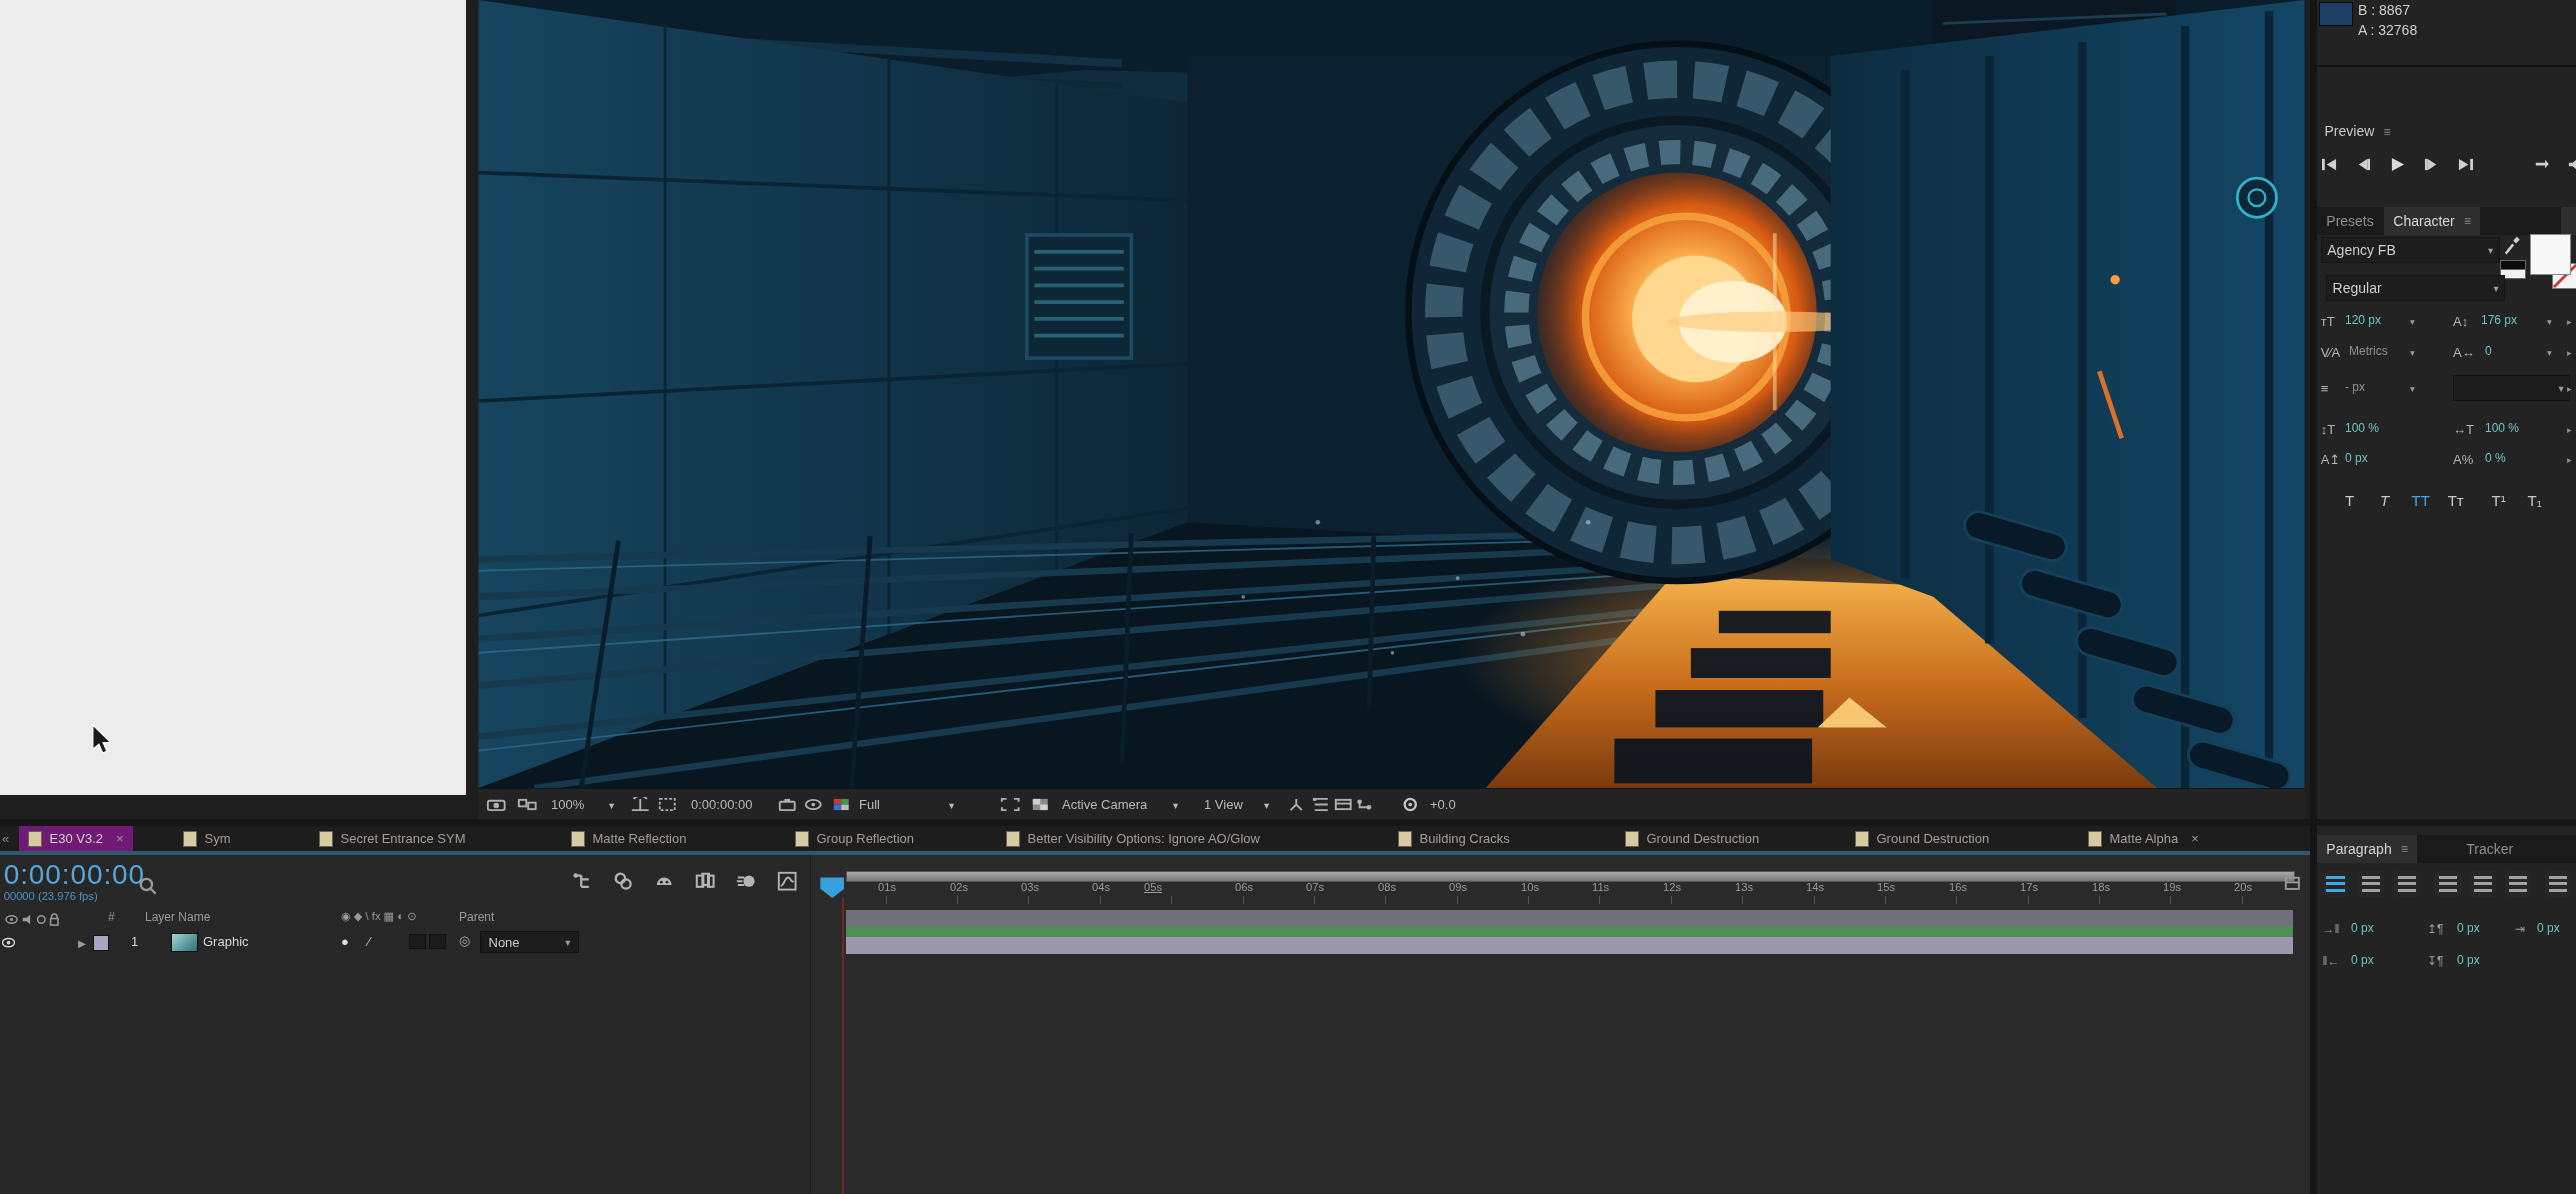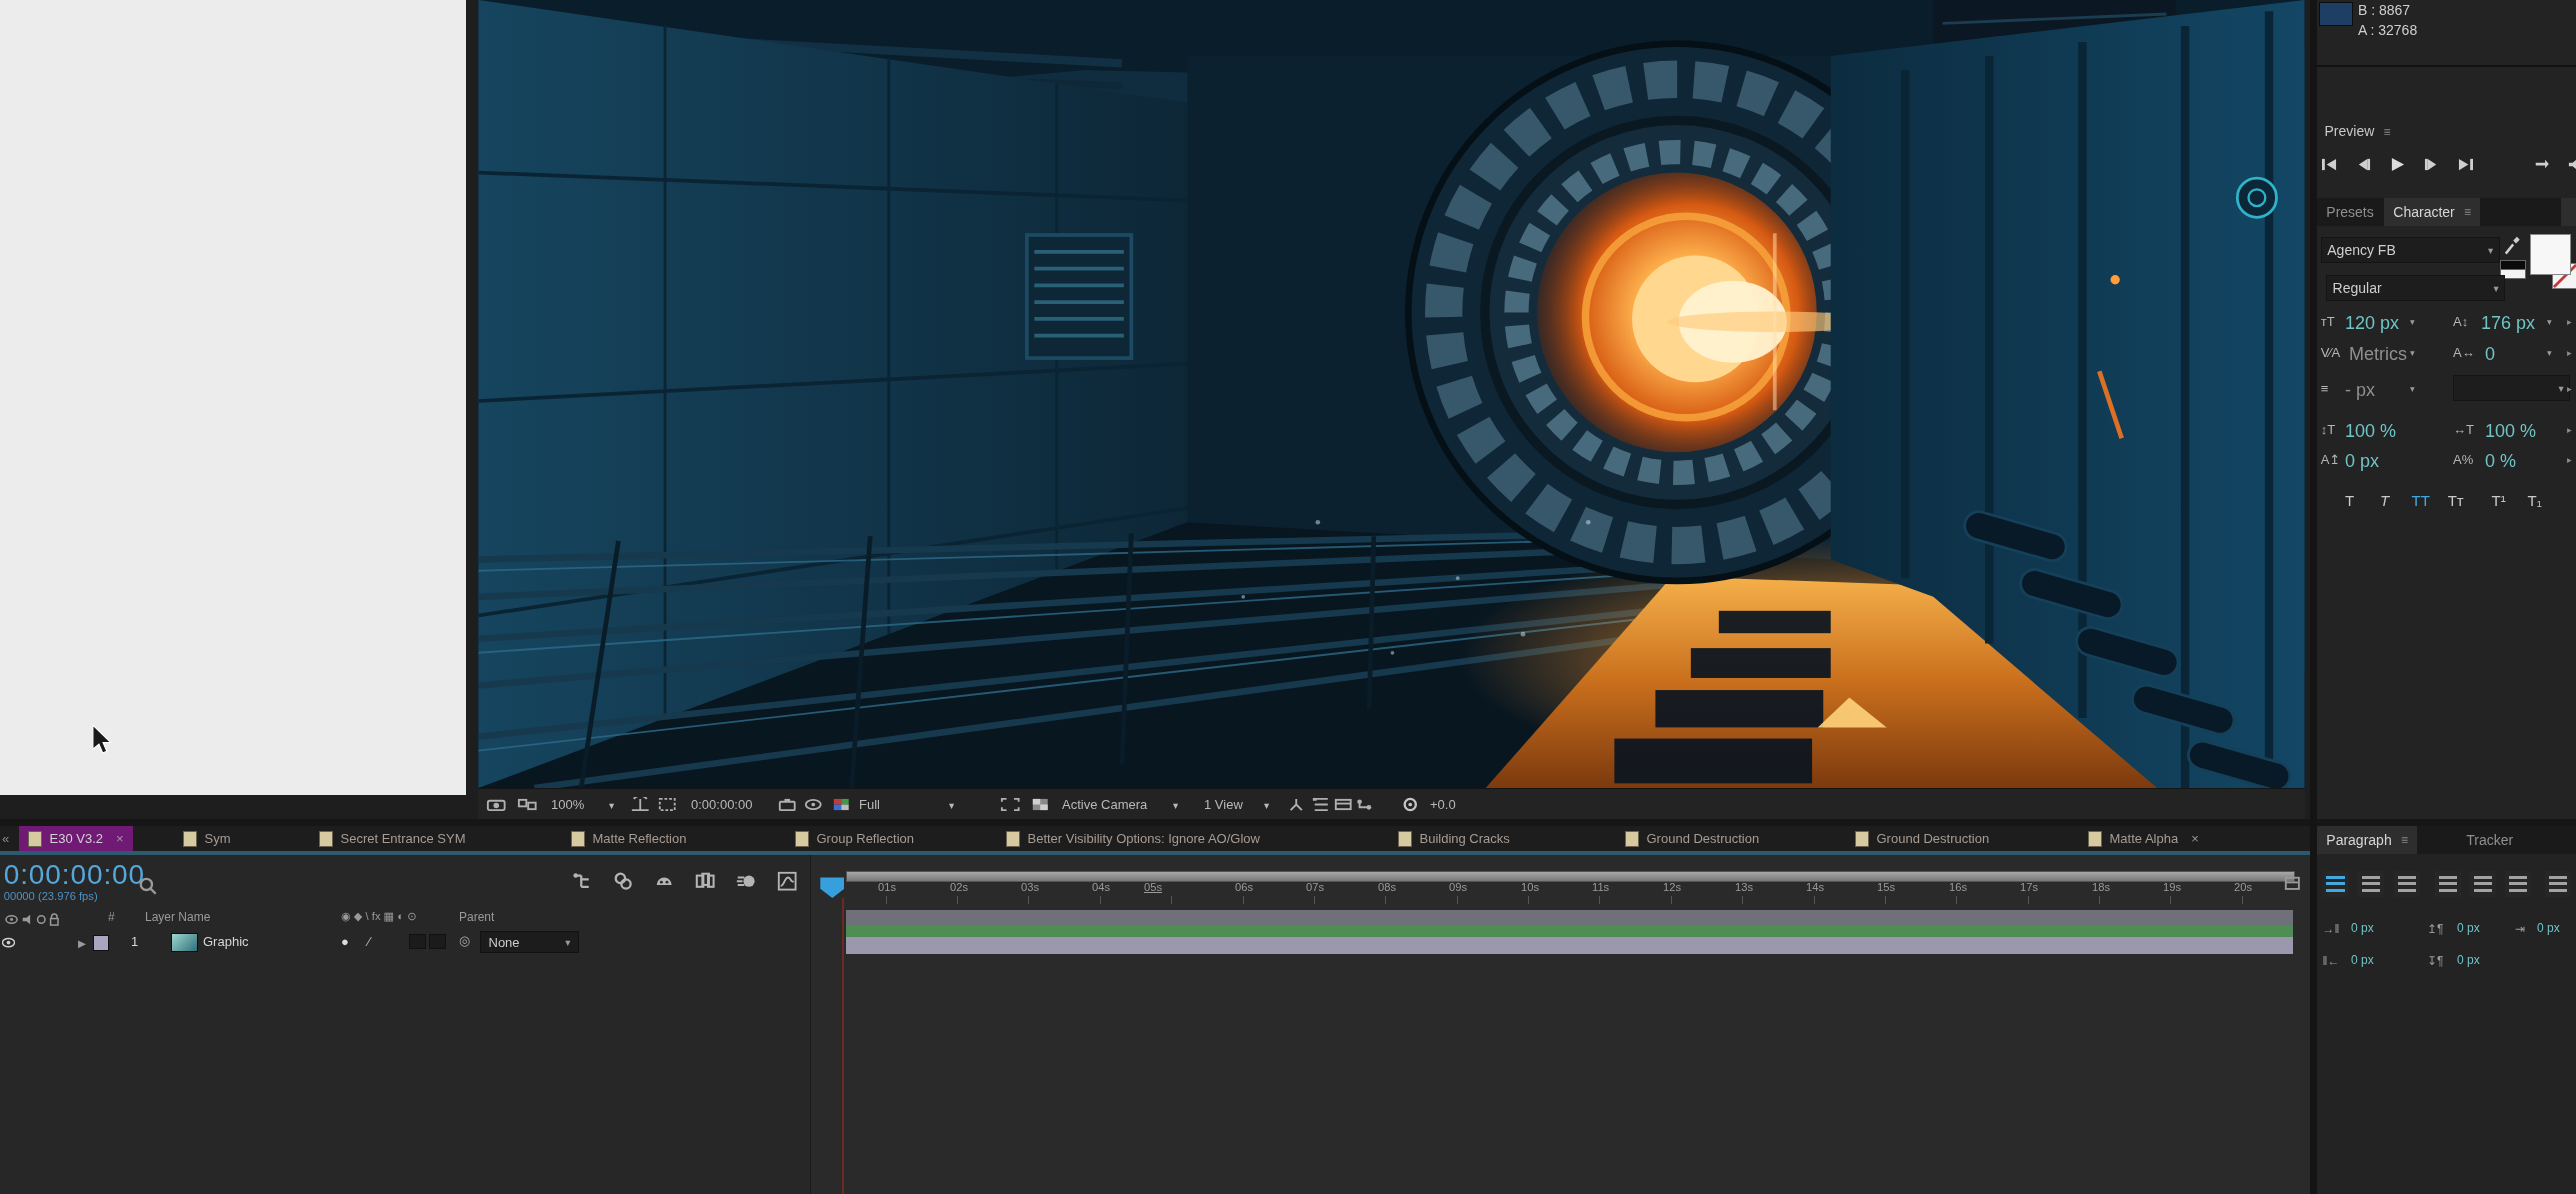--- a/index.html
+++ b/index.html
@@ -15,29 +15,29 @@
   .white-panel{left:0;top:0;width:466px;height:795px;background:#ececec;}
   
   .viewer{left:478px;top:0;width:1827px;height:788px;background:#0c2230;}
   .viewer-toolbar{left:478px;top:788px;width:1827px;height:31px;background:#232323;border-top:0.9px solid #141414;font-size:13px;}
   .vt-item{position:absolute;top:0;height:31px;display:flex;align-items:center;color:#b9b9b9;}
   .vt-icon{width:20.5px;height:15px;display:inline-block;}
   
   .right-top{left:2317px;top:0;width:259px;height:819px;background:#232323;}
   .right-bottom{left:2317px;top:826px;width:259px;height:369px;background:#232323;}
   .vdivider{left:2310px;top:0;width:6.5px;height:1194px;background:#141414;}
-  .tabstrip{position:absolute;left:0;width:259px;height:28px;background:#1a1a1a;}
+  .tabstrip{position:absolute;left:0;width:259px;height:28px;background:#1a1a1a;margin-top:9px;}
   .ptab{position:absolute;top:0;height:28px;display:flex;align-items:center;padding:0 9.3px;font-size:14px;}
   .ptab.active{background:#2e2e2e;color:#d6d6d6;}
   .menu-glyph{margin-left:9.3px;color:#8a8a8a;font-size:12px;}
   
   .cp-sel{position:absolute;height:24px;background:#1d1d1d;border:0.9px solid #141414;display:flex;align-items:center;
           padding:0 5.6px;font-size:14px;color:#cfcfcf;justify-content:space-between;}
   .cp-ico{position:absolute;color:#b5b5b5;font-size:13px;}
-  .cp-val{position:absolute;font-size:18px;}
+  .cp-val{position:absolute;font-size:12px;}
   .cp-car{position:absolute;color:#9a9a9a;font-size:9.3px;}
   .edge-arrow{position:absolute;left:250px;color:#8a8a8a;font-size:9.3px;}
   .tbtn{position:absolute;top:0;width:28px;height:24px;text-align:center;font-size:15px;color:#c9c9c9;line-height:24px;}
   
   .comp-tabs{left:0;top:826px;width:2310px;height:25px;background:#1d1d1d;font-size:13px;}
   .blue-strip{left:0;top:851px;width:2310px;height:3.7px;background:#2d5a6e;}
   .gap-strip{left:0;top:819px;width:2576px;height:6.5px;background:#161616;}
   .ctab{position:absolute;top:0;height:25px;display:flex;align-items:center;color:#a69c94;white-space:nowrap;}
   .ctab .sq{width:12px;height:14px;background:#d7c9a0;border:0.9px solid #6b6352;margin-right:7.5px;}
   .ctab.active{background:#701a75;color:#d2d2d2;padding:0 9.3px;}

